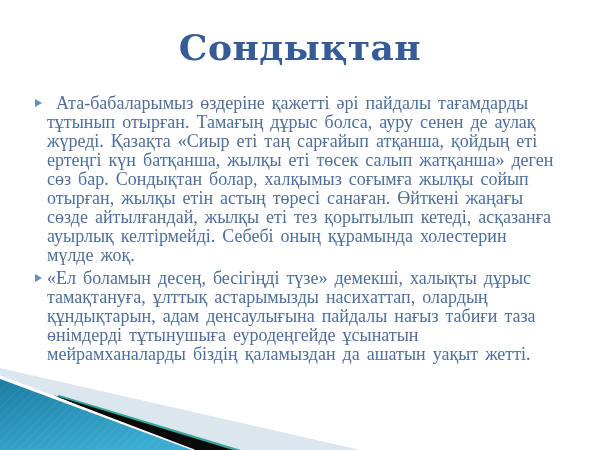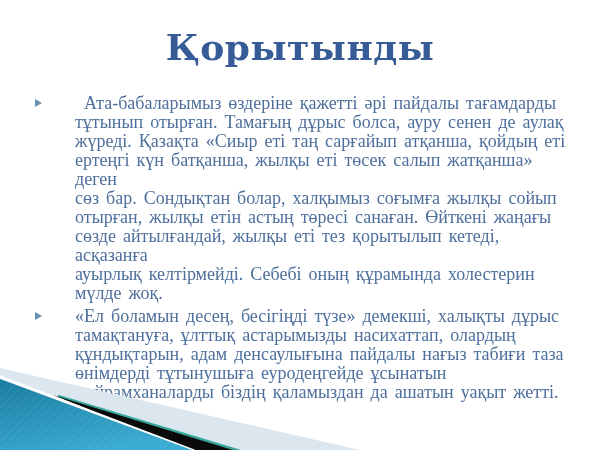--- a/index.html
+++ b/index.html
@@ -18,38 +18,37 @@
   }
   .body-block {
     position: absolute; top: 94px; left: 47px; width: 522px;
   }
   .bullet-item { position: relative; margin: 0 0 4px 0; }
   .bullet-text {
     white-space: pre-line;
     font-size: 18px; line-height: 19px;
     word-spacing: 2.5px;
     color: var(--body-text, #4e6f9c);
-    margin-left: 28px;
   }
   .bullet-item:nth-child(1) .bullet-text { text-indent: 9px; }
   .bullet-marker {
     position: absolute; left: -12px; top: 5px;
     width: 0; height: 0;
     border-left: 7px solid var(--bullet, #6591b4);
     border-top: 4.5px solid transparent;
     border-bottom: 4.5px solid transparent;
   }
   .footer-svg { position: absolute; left: 0; top: 0; pointer-events: none; }
 </style>
 </head>
 <body>
 
 <div class="slide">
 
-  <h1 class="title">Қорытынды</h1>
+  <h1 class="title">Сондықтан</h1>
 
   <div class="body-block">
     <div class="bullet-item">
       <span class="bullet-marker"></span>
       <div class="bullet-text"> Ата-бабаларымыз өздеріне қажетті әрі пайдалы тағамдарды
 тұтынып отырған. Тамағың дұрыс болса, ауру сенен де аулақ
 жүреді. Қазақта «Сиыр еті таң сарғайып атқанша, қойдың еті
 ертеңгі күн батқанша, жылқы еті төсек салып жатқанша» деген
 сөз бар. Сондықтан болар, халқымыз соғымға жылқы сойып
 отырған, жылқы етін астың төресі санаған. Өйткені жаңағы

